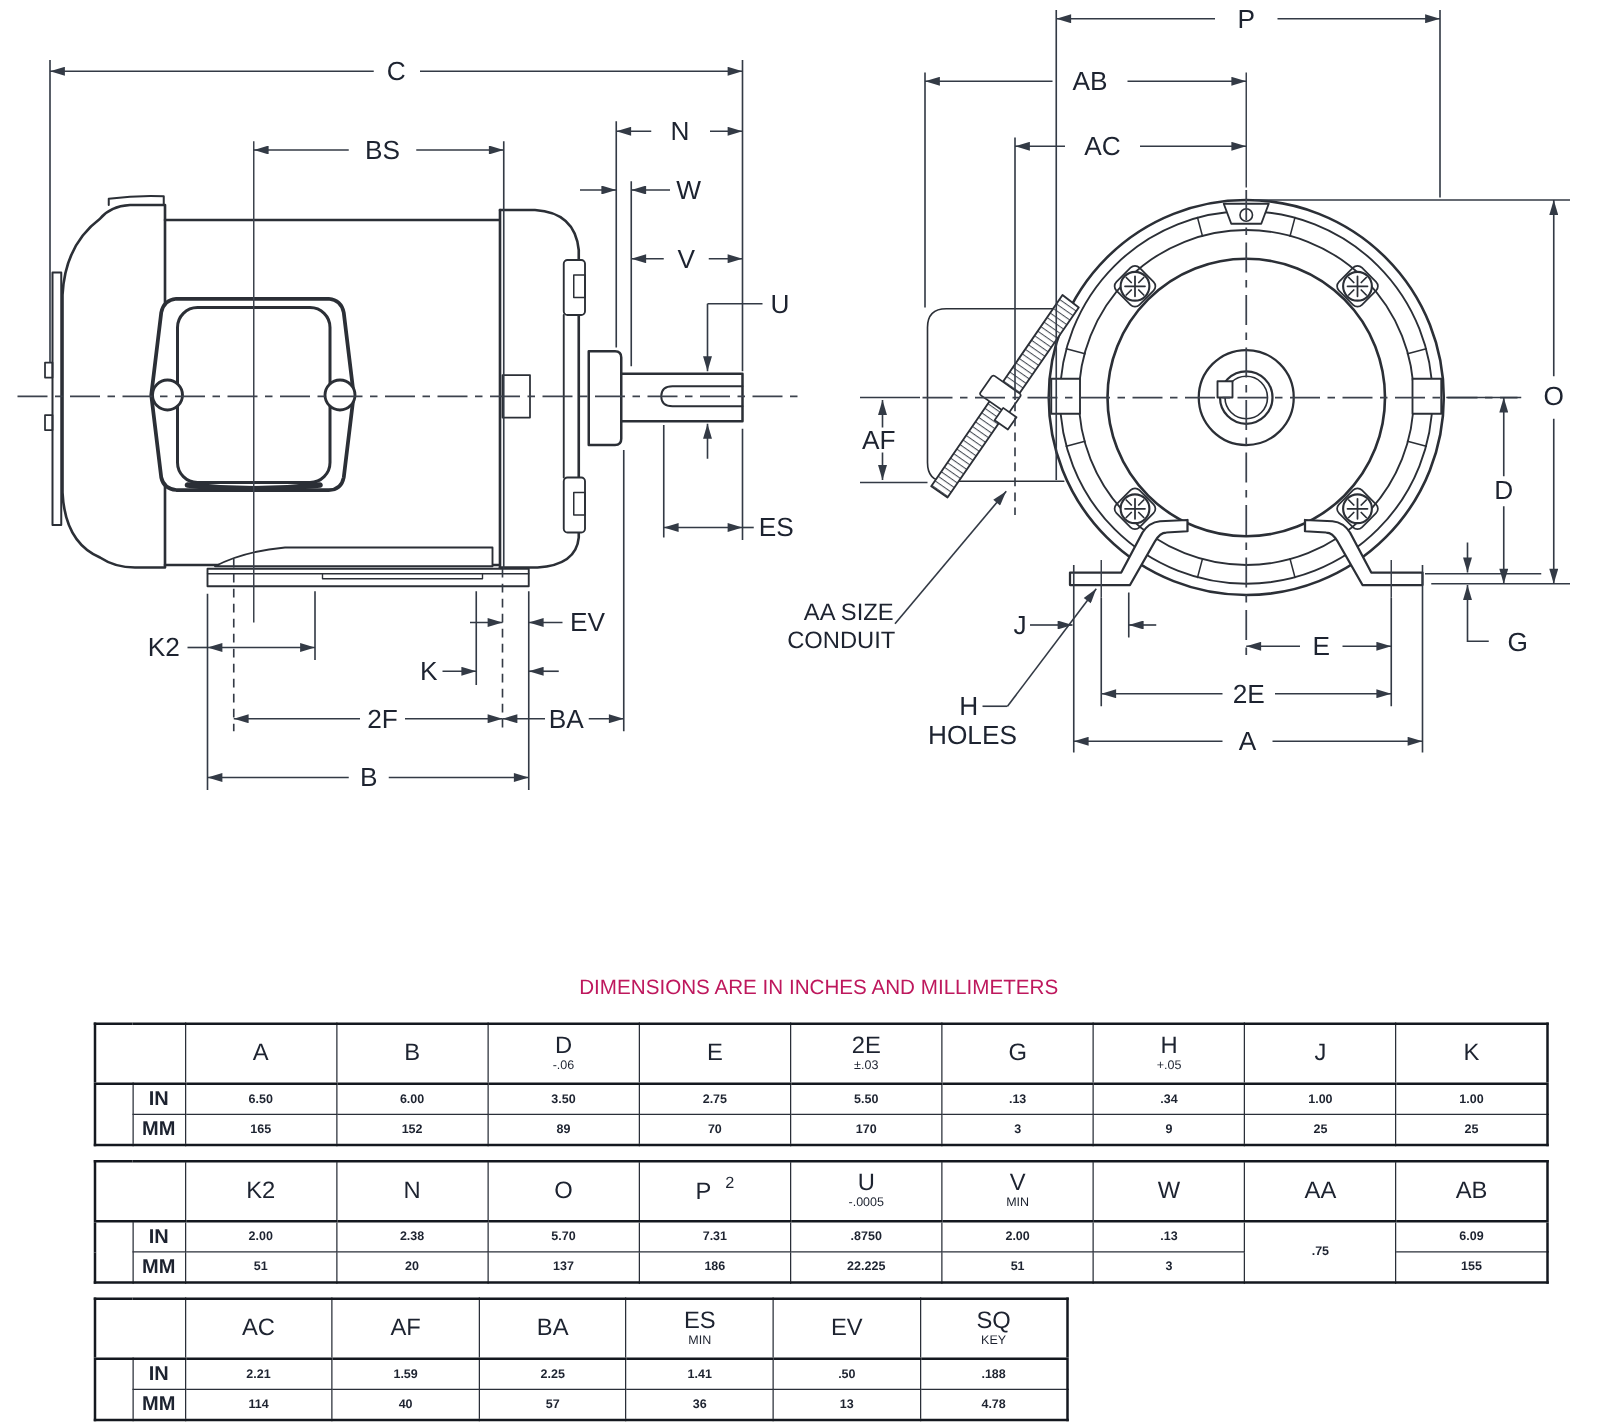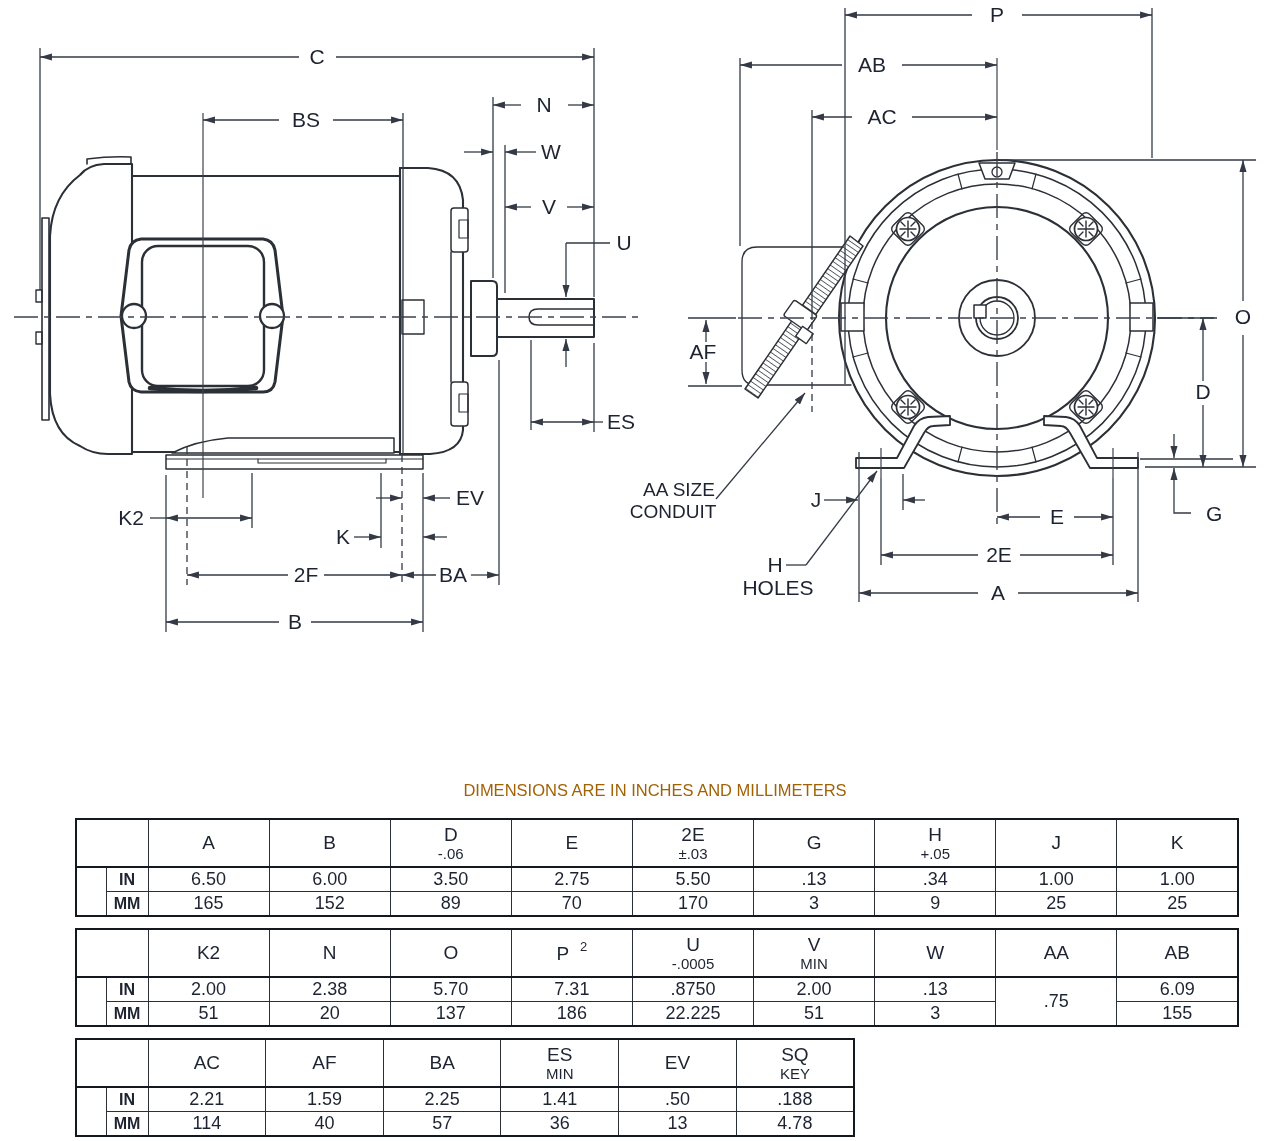--- a/index.html
+++ b/index.html
@@ -2,32 +2,32 @@
 <html><head>
 <meta charset="utf-8">
 <style>
   html,body{margin:0;padding:0;background:#fff;}
   #page{position:relative;width:1280px;height:1141px;background:#fff;overflow:hidden;
         font-family:"Liberation Sans",sans-serif;color:#1d2330;}
   svg text{font-family:"Liberation Sans",sans-serif;fill:#1d2330;}
   .dim-label{font-size:21px;}
   .note-label{font-size:19px;}
   #title{position:absolute;left:655px;top:781px;transform:translateX(-50%);
-         font-size:16.5px;color:#a16207;white-space:nowrap;}
+         font-size:16.5px;color:#be185d;white-space:nowrap;}
   table.dim-table{position:absolute;border-collapse:collapse;table-layout:fixed;
          background:#fff;border:2.4px solid #14181f;}
   table.dim-table td{border:1.3px solid #2a2f38;text-align:center;vertical-align:middle;
          padding:0;overflow:hidden;}
   tr.hdr td{border-bottom:2.2px solid #14181f;height:46px;font-size:19px;line-height:1.05;}
-  tr.hdr td .hsub{display:block;font-size:15px;margin-top:1px;}
+  tr.hdr td .hsub{display:block;font-size:10px;margin-top:1px;}
   tr.hdr td .hsub:empty{display:none;}
   tr.hdr td sup{font-size:13px;padding-left:11px;position:relative;top:-2px;}
   tr.hdr td sup:empty{display:none;}
   td.unit{font-size:16px;font-weight:600;}
-  td.val{font-size:18px;font-weight:400;}
+  td.val{font-size:10px;font-weight:700;}
   tr.data td{height:23px;}
   td.spacer{border-bottom:1.3px solid transparent;}
   #t1{left:75px;top:818px;width:1164px;}
   #t2{left:75px;top:928px;width:1164px;}
   #t3{left:75px;top:1038px;width:780px;}
 </style>
 </head>
 <body>
 
 <div id="page">

